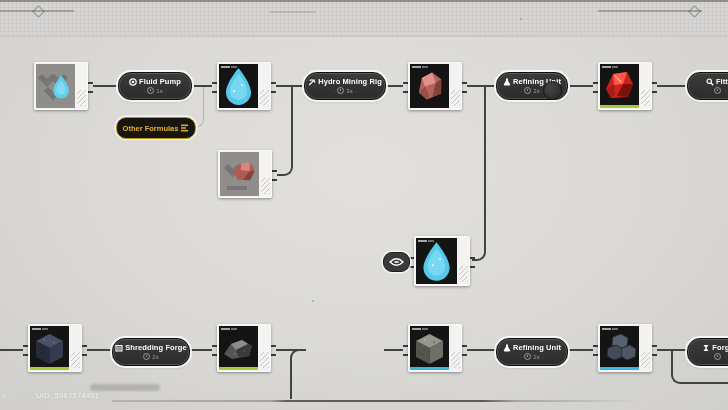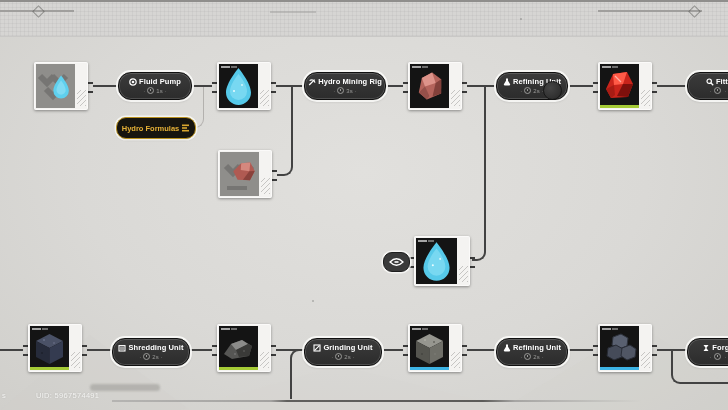--- a/index.html
+++ b/index.html
@@ -350,76 +350,61 @@
 
   <div class="node" style="left:112px;top:338px;width:76px">
     <div class="nrow">
         <span class="nicon">
       <svg viewBox="0 0 8 8">
             <rect x="1" y="1.6" width="6" height="5.4" fill="none" stroke="#fff" stroke-width="1.1"></rect>
             <line x1="3" y1="2.6" x2="3" y2="6" stroke="#fff" stroke-width="1"></line>
             <line x1="5" y1="2.6" x2="5" y2="6" stroke="#fff" stroke-width="1"></line>
           </svg>
         </span>
-      <span class="nlabel">Shredding Unit</span>
+      <span class="nlabel">Shredding Forge</span>
       </div>
     <div class="nsub">
         <i class="clock"></i>
         <span>2s</span>
       </div>
   </div>
 
-  <div class="node" style="left:304px;top:338px;width:76px">
-    <div class="nrow">
-        <span class="nicon">
-      <svg viewBox="0 0 8 8">
-            <rect x="1" y="1" width="6" height="6" fill="none" stroke="#fff" stroke-width="1.1"></rect>
-            <line x1="1.6" y1="6.4" x2="6.4" y2="1.6" stroke="#fff" stroke-width="1.1"></line>
-          </svg>
-        </span>
-      <span class="nlabel">Grinding Unit</span>
+
+  <div class="node" style="left:496px;top:338px;width:70px">
+    <div class="nrow">
+        <span class="nicon">
+      <svg viewBox="0 0 8 8">
+            <path d="M3 .6 h2 v2.2 l2 3.2 a.9.9 0 0 1 -.8 1.4 h-4.4 a.9.9 0 0 1 -.8 -1.4 l2 -3.2 Z" fill="#fff"></path>
+          </svg>
+        </span>
+      <span class="nlabel">Refining Unit</span>
       </div>
     <div class="nsub">
         <i class="clock"></i>
         <span>2s</span>
       </div>
   </div>
 
-  <div class="node" style="left:496px;top:338px;width:70px">
-    <div class="nrow">
-        <span class="nicon">
-      <svg viewBox="0 0 8 8">
-            <path d="M3 .6 h2 v2.2 l2 3.2 a.9.9 0 0 1 -.8 1.4 h-4.4 a.9.9 0 0 1 -.8 -1.4 l2 -3.2 Z" fill="#fff"></path>
-          </svg>
-        </span>
-      <span class="nlabel">Refining Unit</span>
-      </div>
-    <div class="nsub">
-        <i class="clock"></i>
-        <span>2s</span>
-      </div>
-  </div>
-
   <div class="node cut" style="left:687px;top:338px;width:60px">
     <div class="nrow">
         <span class="nicon">
       <svg viewBox="0 0 8 8">
             <path d="M1.5 1 h5 l-2 2.7 v.6 l2 2.7 h-5 l2 -2.7 v-.6 Z" fill="#fff"></path>
           </svg>
         </span>
       <span class="nlabel">Forge</span>
       </div>
     <div class="nsub">
         <i class="clock"></i>
         <span></span>
       </div>
   </div>
 
   <div class="gold-btn">
-    <span>Hydro Formulas</span>
+    <span>Other Formulas</span>
     <svg width="8" height="8" viewBox="0 0 8 8">
       <rect x="0" y="0.5" width="7" height="1.6" fill="#d9a62e"></rect>
       <rect x="0" y="3.2" width="5" height="1.6" fill="#d9a62e"></rect>
       <rect x="0" y="5.9" width="7" height="1.6" fill="#d9a62e"></rect>
     </svg>
   </div>
 
   <div class="eye">
     <svg width="15" height="10" viewBox="0 0 15 10">
       <path d="M1 5 Q7.5 -1.5 14 5 Q7.5 11.5 1 5 Z" fill="none" stroke="#fff" stroke-width="1.3"></path>

